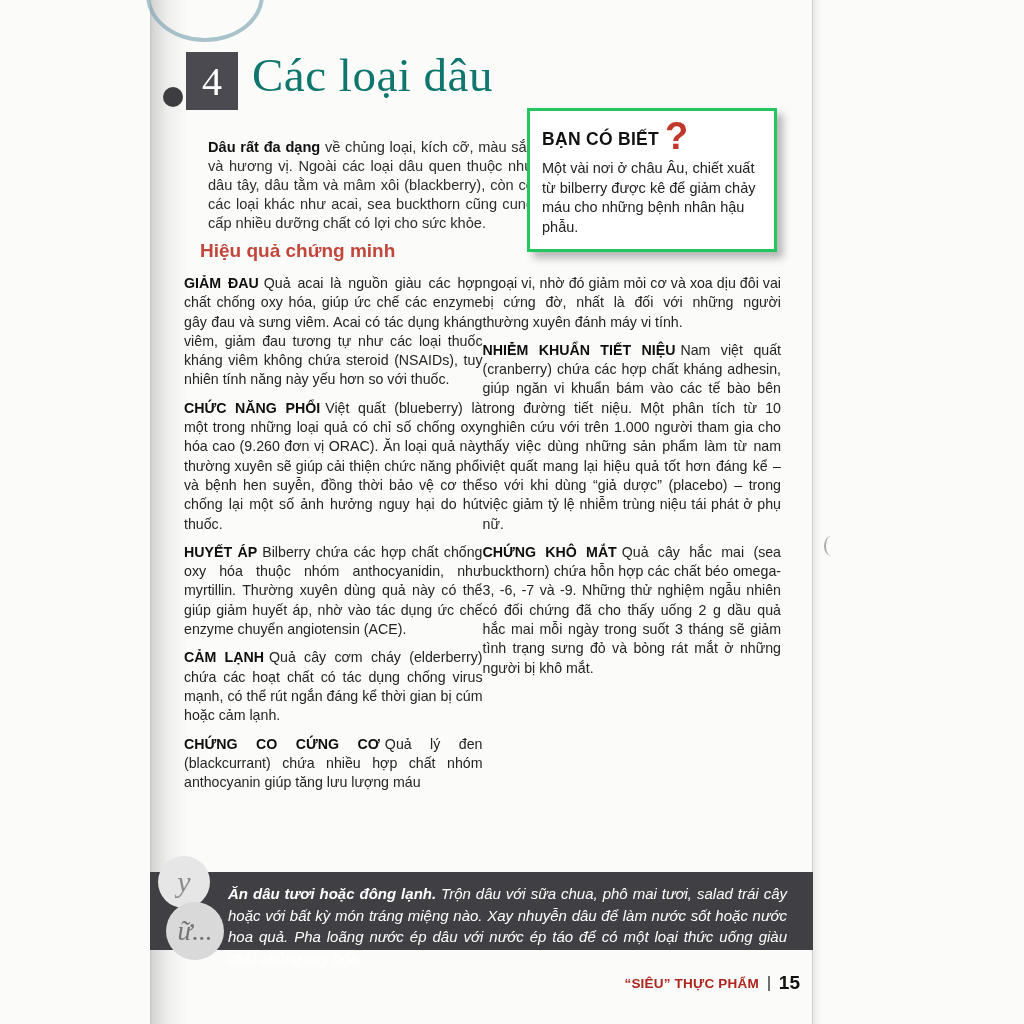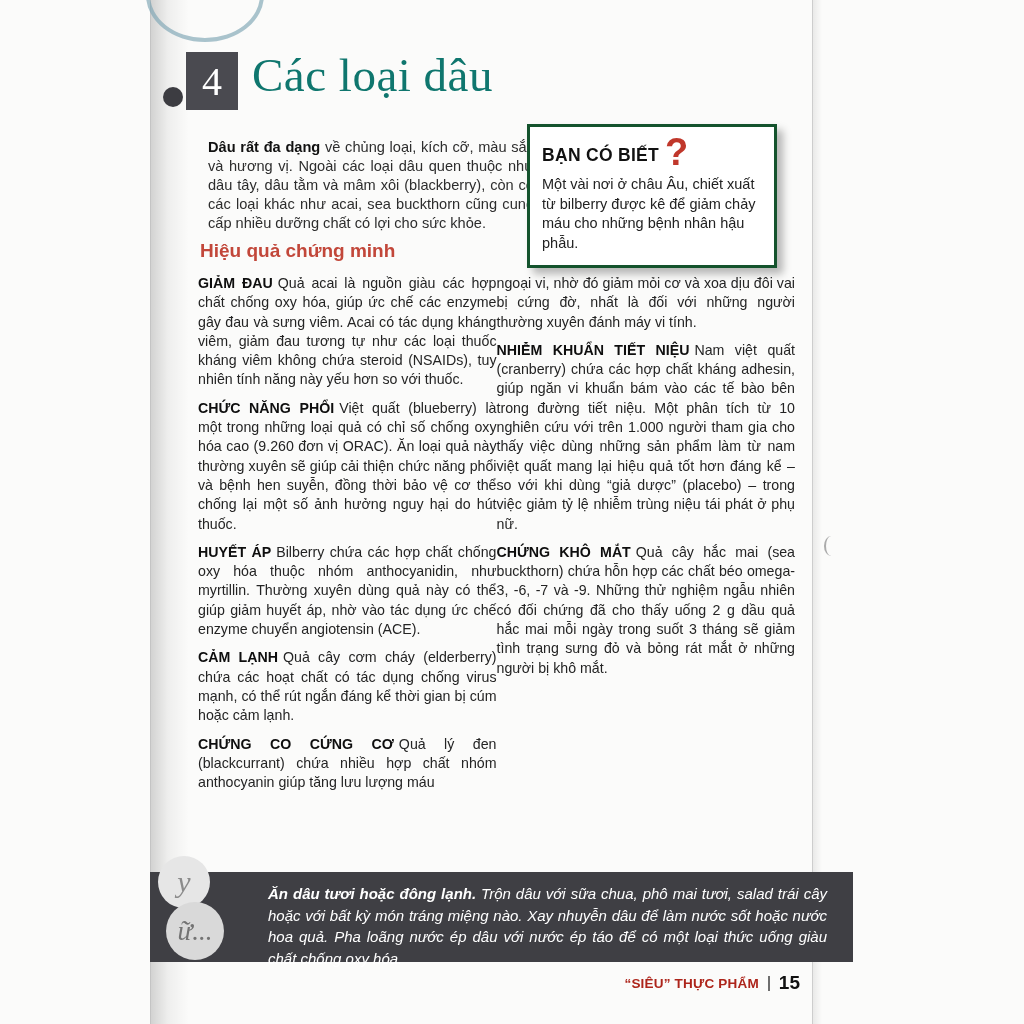--- a/index.html
+++ b/index.html
@@ -30,40 +30,40 @@
     display:flex;align-items:center;justify-content:center;}
   .title{position:absolute;left:252px;top:48px;margin:0;
     font-family:"Liberation Serif", serif;font-weight:400;font-size:47px;color:#0f766e;letter-spacing:0.5px;}
 
   
   .intro{position:absolute;left:192px;top:122px;width:326px;margin:16px;
     font-size:14.6px;line-height:19px;color:#2d2d2d;text-align:justify;}
   .intro-lead{font-weight:700;color:#111;}
 
   
-  .know-box{position:absolute;left:527px;top:124px;width:220px;
-    border:3px solid #14532d;background:#fff;padding:6px 12px 12px;
+  .know-box{position:absolute;left:527px;top:108px;width:220px;
+    border:3px solid #22c55e;background:#fff;padding:6px 12px 12px;
     box-shadow:6px 6px 8px rgba(0,0,0,0.28);}
   .know-title-row{display:flex;align-items:flex-start;gap:6px;}
   .know-title{font-weight:700;font-size:17.5px;letter-spacing:0.3px;color:#111;padding-top:12px;}
   .know-q{color:#c0372b;font-size:38px;font-weight:700;line-height:1;}
   .know-body{margin:4px 0 0;font-size:14.5px;line-height:19.5px;color:#222;text-align:left;}
 
   
   .section-heading{position:absolute;left:200px;top:240px;margin:0;
     font-size:19px;font-weight:700;color:#c2473a;}
 
   
-  .columns{position:absolute;left:198px;top:274px;width:597px;display:flex;}
+  .columns{position:absolute;left:184px;top:274px;width:597px;display:flex;}
   .col{flex:1;min-width:0;}
   .para{margin:0 0 9px;font-size:14.2px;line-height:19.3px;text-align:justify;color:#242424;}
   .runin{font-weight:700;color:#0e0e0e;margin-right:5px;}
 
   
-  .tip-bar{position:absolute;left:150px;top:872px;width:663px;height:90px;background:#3f3f44;padding-left:40px;}
+  .tip-bar{position:absolute;left:150px;top:872px;width:663px;height:78px;background:#3f3f44;}
   .tip-text{margin:0;padding:11px 26px 0 78px;color:#fff;font-style:italic;
     font-size:15px;line-height:21.5px;text-align:justify;}
   .tip-lead{font-weight:700;}
 
   .deco-circle{position:absolute;border-radius:50%;display:flex;align-items:center;justify-content:center;
     font-family:"Liberation Serif", serif;font-style:italic;z-index:2;}
   .c1{left:158px;top:856px;width:52px;height:52px;background:#e6e6e6;color:#8b8b8b;font-size:30px;}
   .c2{left:166px;top:902px;width:58px;height:58px;background:#d9d9d9;color:#737373;font-size:27px;}
 
   

